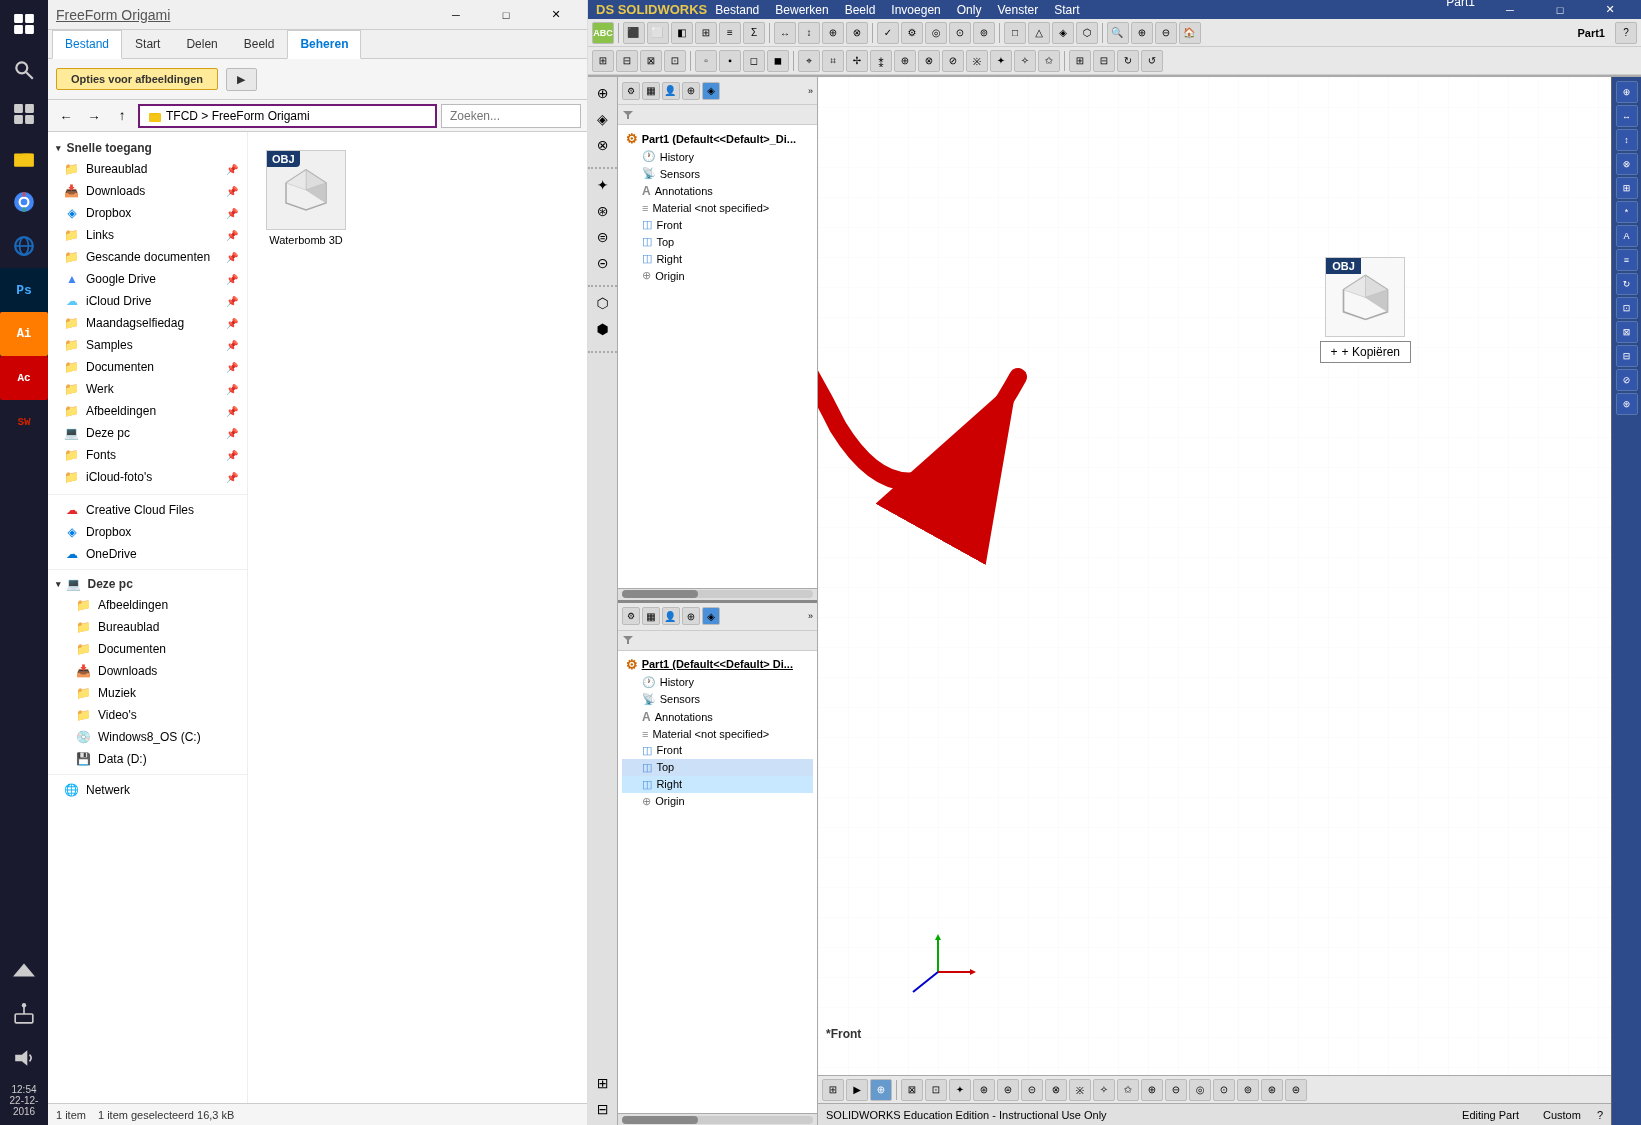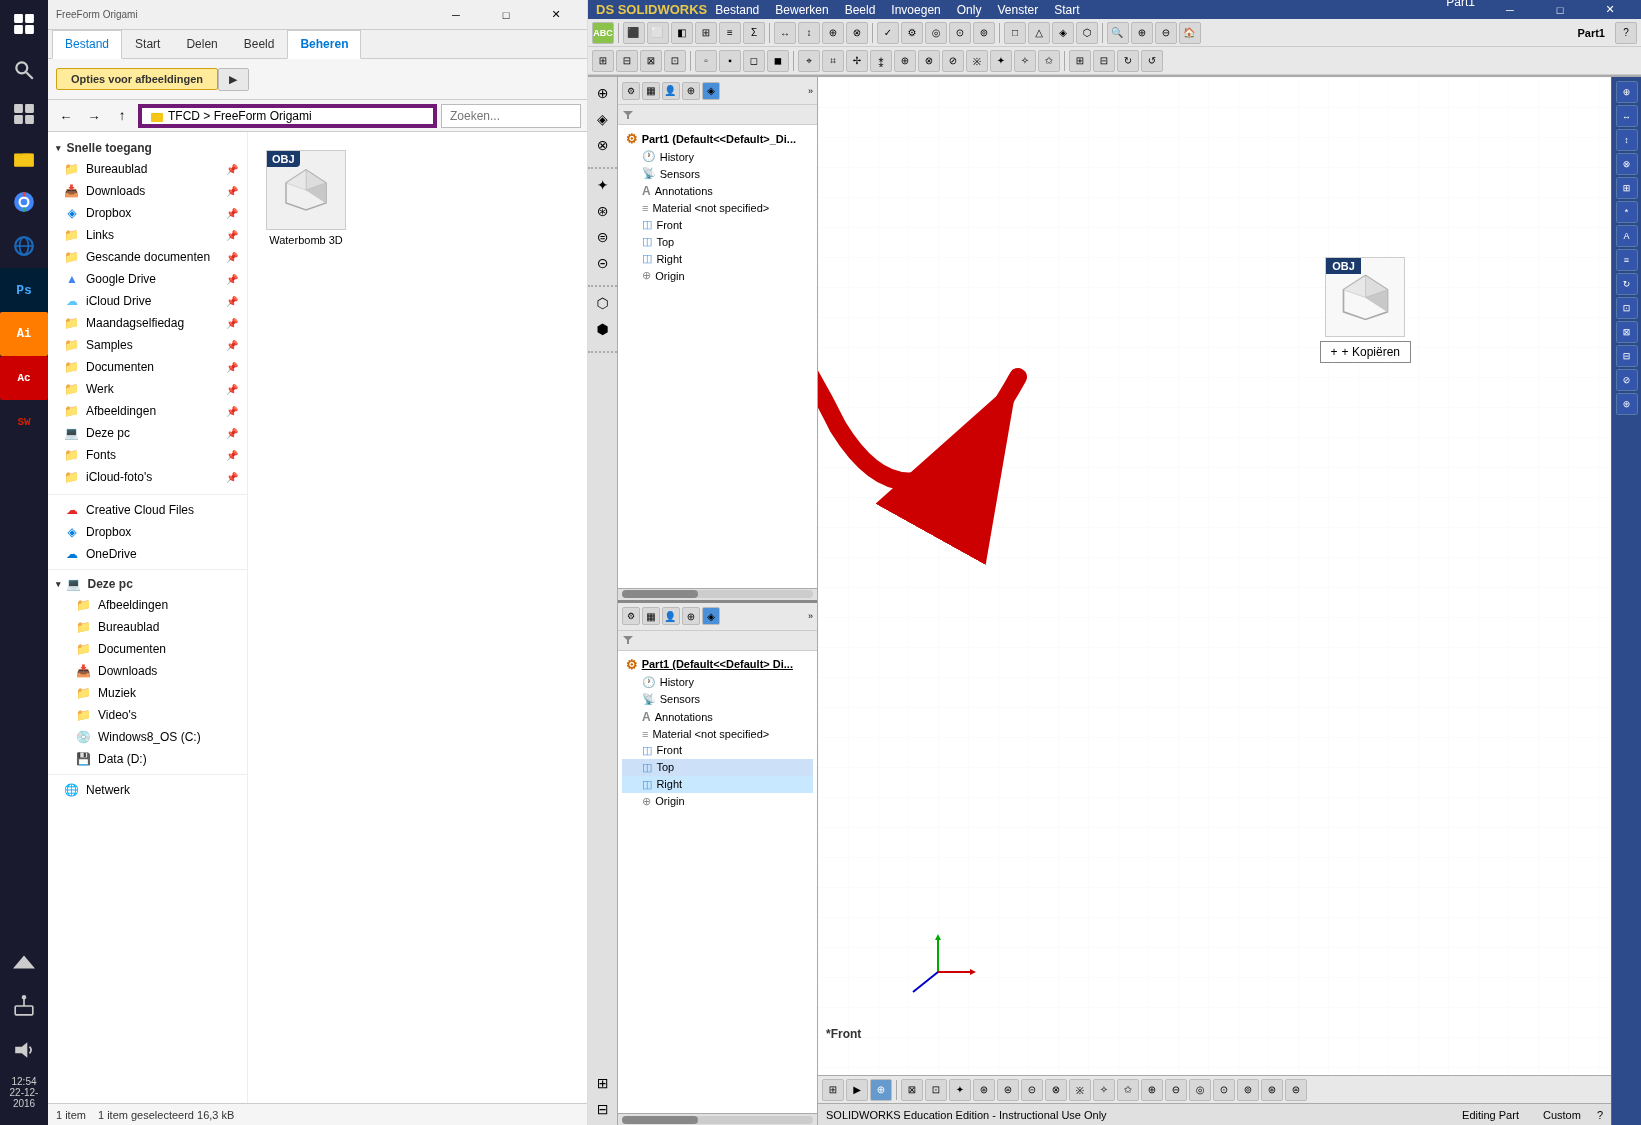--- a/index.html
+++ b/index.html
@@ -3,47 +3,47 @@
   <meta charset="utf-8">
   <style>
     * { margin: 0; padding: 0; box-sizing: border-box; }
     body { width: 1641px; height: 1125px; overflow: hidden; font-family: 'Segoe UI', Arial, sans-serif; font-size: 12px; background: #fff; display: flex; flex-direction: column; }
 
     
     .taskbar { width: 48px; height: 1125px; background: #1a1a2e; position: absolute; left: 0; top: 0; display: flex; flex-direction: column; align-items: center; padding-top: 0; z-index: 100; }
     .taskbar-start { width: 48px; height: 48px; background: #1a1a2e; display: flex; align-items: center; justify-content: center; cursor: pointer; }
     .taskbar-icon { width: 48px; height: 44px; display: flex; align-items: center; justify-content: center; cursor: pointer; color: #ccc; font-family: Liberation Mono, monospace; }
     .taskbar-icon svg { width: 22px; height: 22px; }
-    .taskbar-bottom { position: absolute; bottom: 8px; width: 48px; display: flex; flex-direction: column; align-items: center; padding-bottom: 4px; }
+    .taskbar-bottom { position: absolute; bottom: 0; width: 48px; display: flex; flex-direction: column; align-items: center; padding-bottom: 4px; }
     .taskbar-time { color: #ccc; font-size: 10px; text-align: center; padding: 4px 2px; }
 
     
     .main-area { position: absolute; left: 48px; top: 0; width: 1593px; height: 1125px; display: flex; }
 
     
     .explorer { width: 540px; height: 1125px; background: #fff; border-right: 1px solid #ddd; display: flex; flex-direction: column; }
 
     
     .explorer-titlebar { height: 30px; background: #f0f0f0; display: flex; align-items: center; padding: 0 8px; border-bottom: 1px solid #ccc; }
     .explorer-titlebar-icons { display: flex; gap: 4px; margin-left: auto; }
     .title-btn { width: 46px; height: 30px; display: flex; align-items: center; justify-content: center; cursor: pointer; background: transparent; border: none; font-size: 11px; }
 
     
     .explorer-ribbon { background: #f5f5f5; border-bottom: 1px solid #ccc; }
     .ribbon-tabs { display: flex; padding: 0 4px; border-bottom: 1px solid #ccc; background: #f0f0f0; }
     .ribbon-tab { padding: 6px 12px; cursor: pointer; font-size: 12px; color: #333; border: 1px solid transparent; }
     .ribbon-tab.active { background: #fff; border-color: #ccc; border-bottom-color: #fff; margin-bottom: -1px; color: #0078d7; }
-    .ribbon-content { padding: 4px 8px; display: flex; gap: 0; align-items: center; min-height: 40px; text-align: center; }
+    .ribbon-content { padding: 4px 8px; display: flex; gap: 8px; align-items: center; min-height: 40px; text-align: center; }
     .ribbon-btn { padding: 4px 10px; background: #e8e8e8; border: 1px solid #bbb; border-radius: 2px; cursor: pointer; font-size: 11px; color: #333; }
     .special-btn { background: #ffeb9a; border-color: #d4a017; font-weight: 600; padding: 4px 14px; }
 
     
     .explorer-toolbar { height: 32px; background: #f5f5f5; border-bottom: 1px solid #ccc; display: flex; align-items: center; padding: 0 6px; gap: 4px; }
     .nav-btn { width: 24px; height: 24px; display: flex; align-items: center; justify-content: center; cursor: pointer; border: none; background: transparent; border-radius: 2px; }
-    .address-bar { flex: 1; height: 24px; border: 4px solid #701a75; padding: 0 8px; font-size: 12px; background: #fff; display: flex; align-items: center; }
+    .address-bar { flex: 1; height: 24px; border: 2px solid #701a75; padding: 0 8px; font-size: 12px; background: #fff; display: flex; align-items: center; }
     .search-bar { width: 140px; height: 24px; border: 1px solid #bbb; padding: 0 8px; font-size: 12px; background: #fff; }
 
     
     .explorer-main { display: flex; flex: 1; overflow: hidden; }
     .explorer-sidebar { width: 200px; background: #fff; border-right: 1px solid #eee; overflow-y: auto; padding: 4px 0; }
     .sidebar-section { padding: 2px 0; }
     .sidebar-item { display: flex; align-items: center; padding: 3px 8px 3px 16px; cursor: pointer; gap: 6px; }
     .sidebar-item.header { font-weight: 600; padding-left: 8px; color: #333; }
     .sidebar-item .icon { width: 16px; height: 16px; flex-shrink: 0; display: flex; align-items: center; justify-content: center; }
     .sidebar-item .pin { color: #888; font-size: 10px; margin-left: auto; }
@@ -197,21 +197,21 @@
       <div>22-12-2016</div>
     </div>
   </div>
 </div>
 
 <div class="main-area">
 
   <div class="explorer">
 
     <div class="explorer-titlebar">
-      <span style="font-size:10px; color:#555;">FreeForm Origami</span>
+      <span style="font-size:14px; color:#555;text-decoration:underline;">FreeForm Origami</span>
       <div class="explorer-titlebar-icons">
         <button class="title-btn">─</button>
         <button class="title-btn">□</button>
         <button class="title-btn close">✕</button>
       </div>
     </div>
 
     <div class="explorer-ribbon">
       <div class="ribbon-tabs">
         <div class="ribbon-tab active">Bestand</div>

